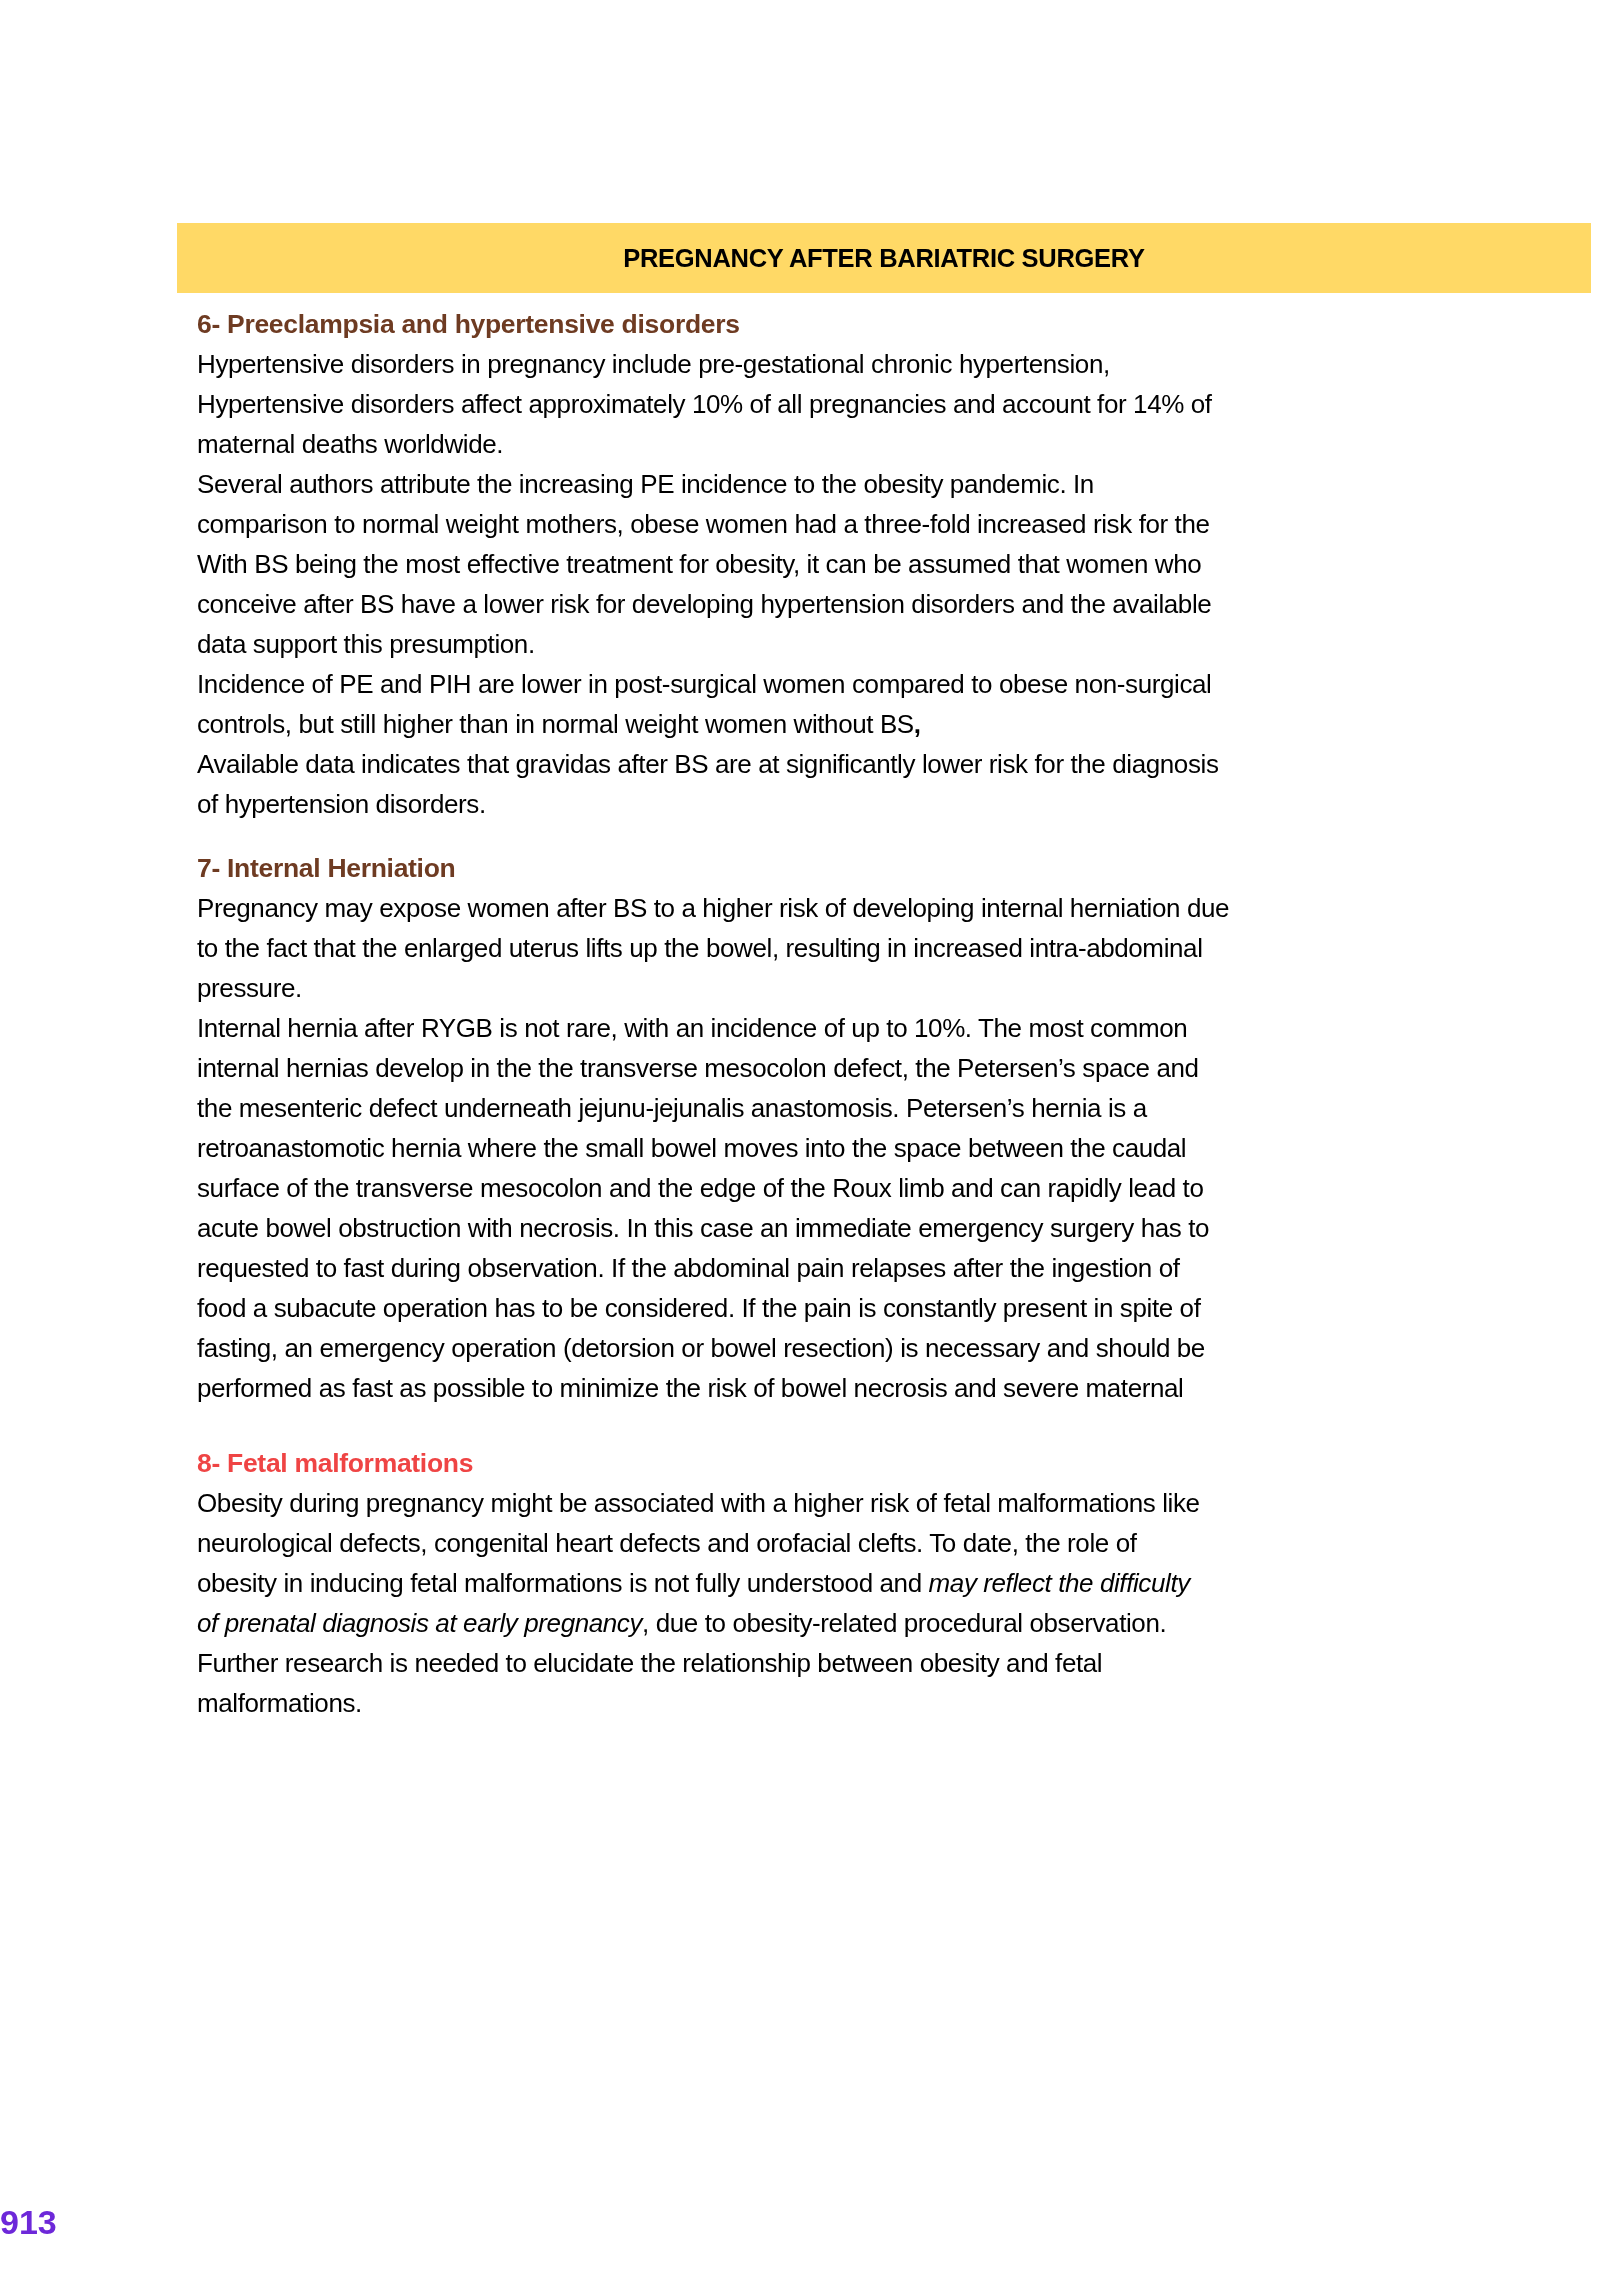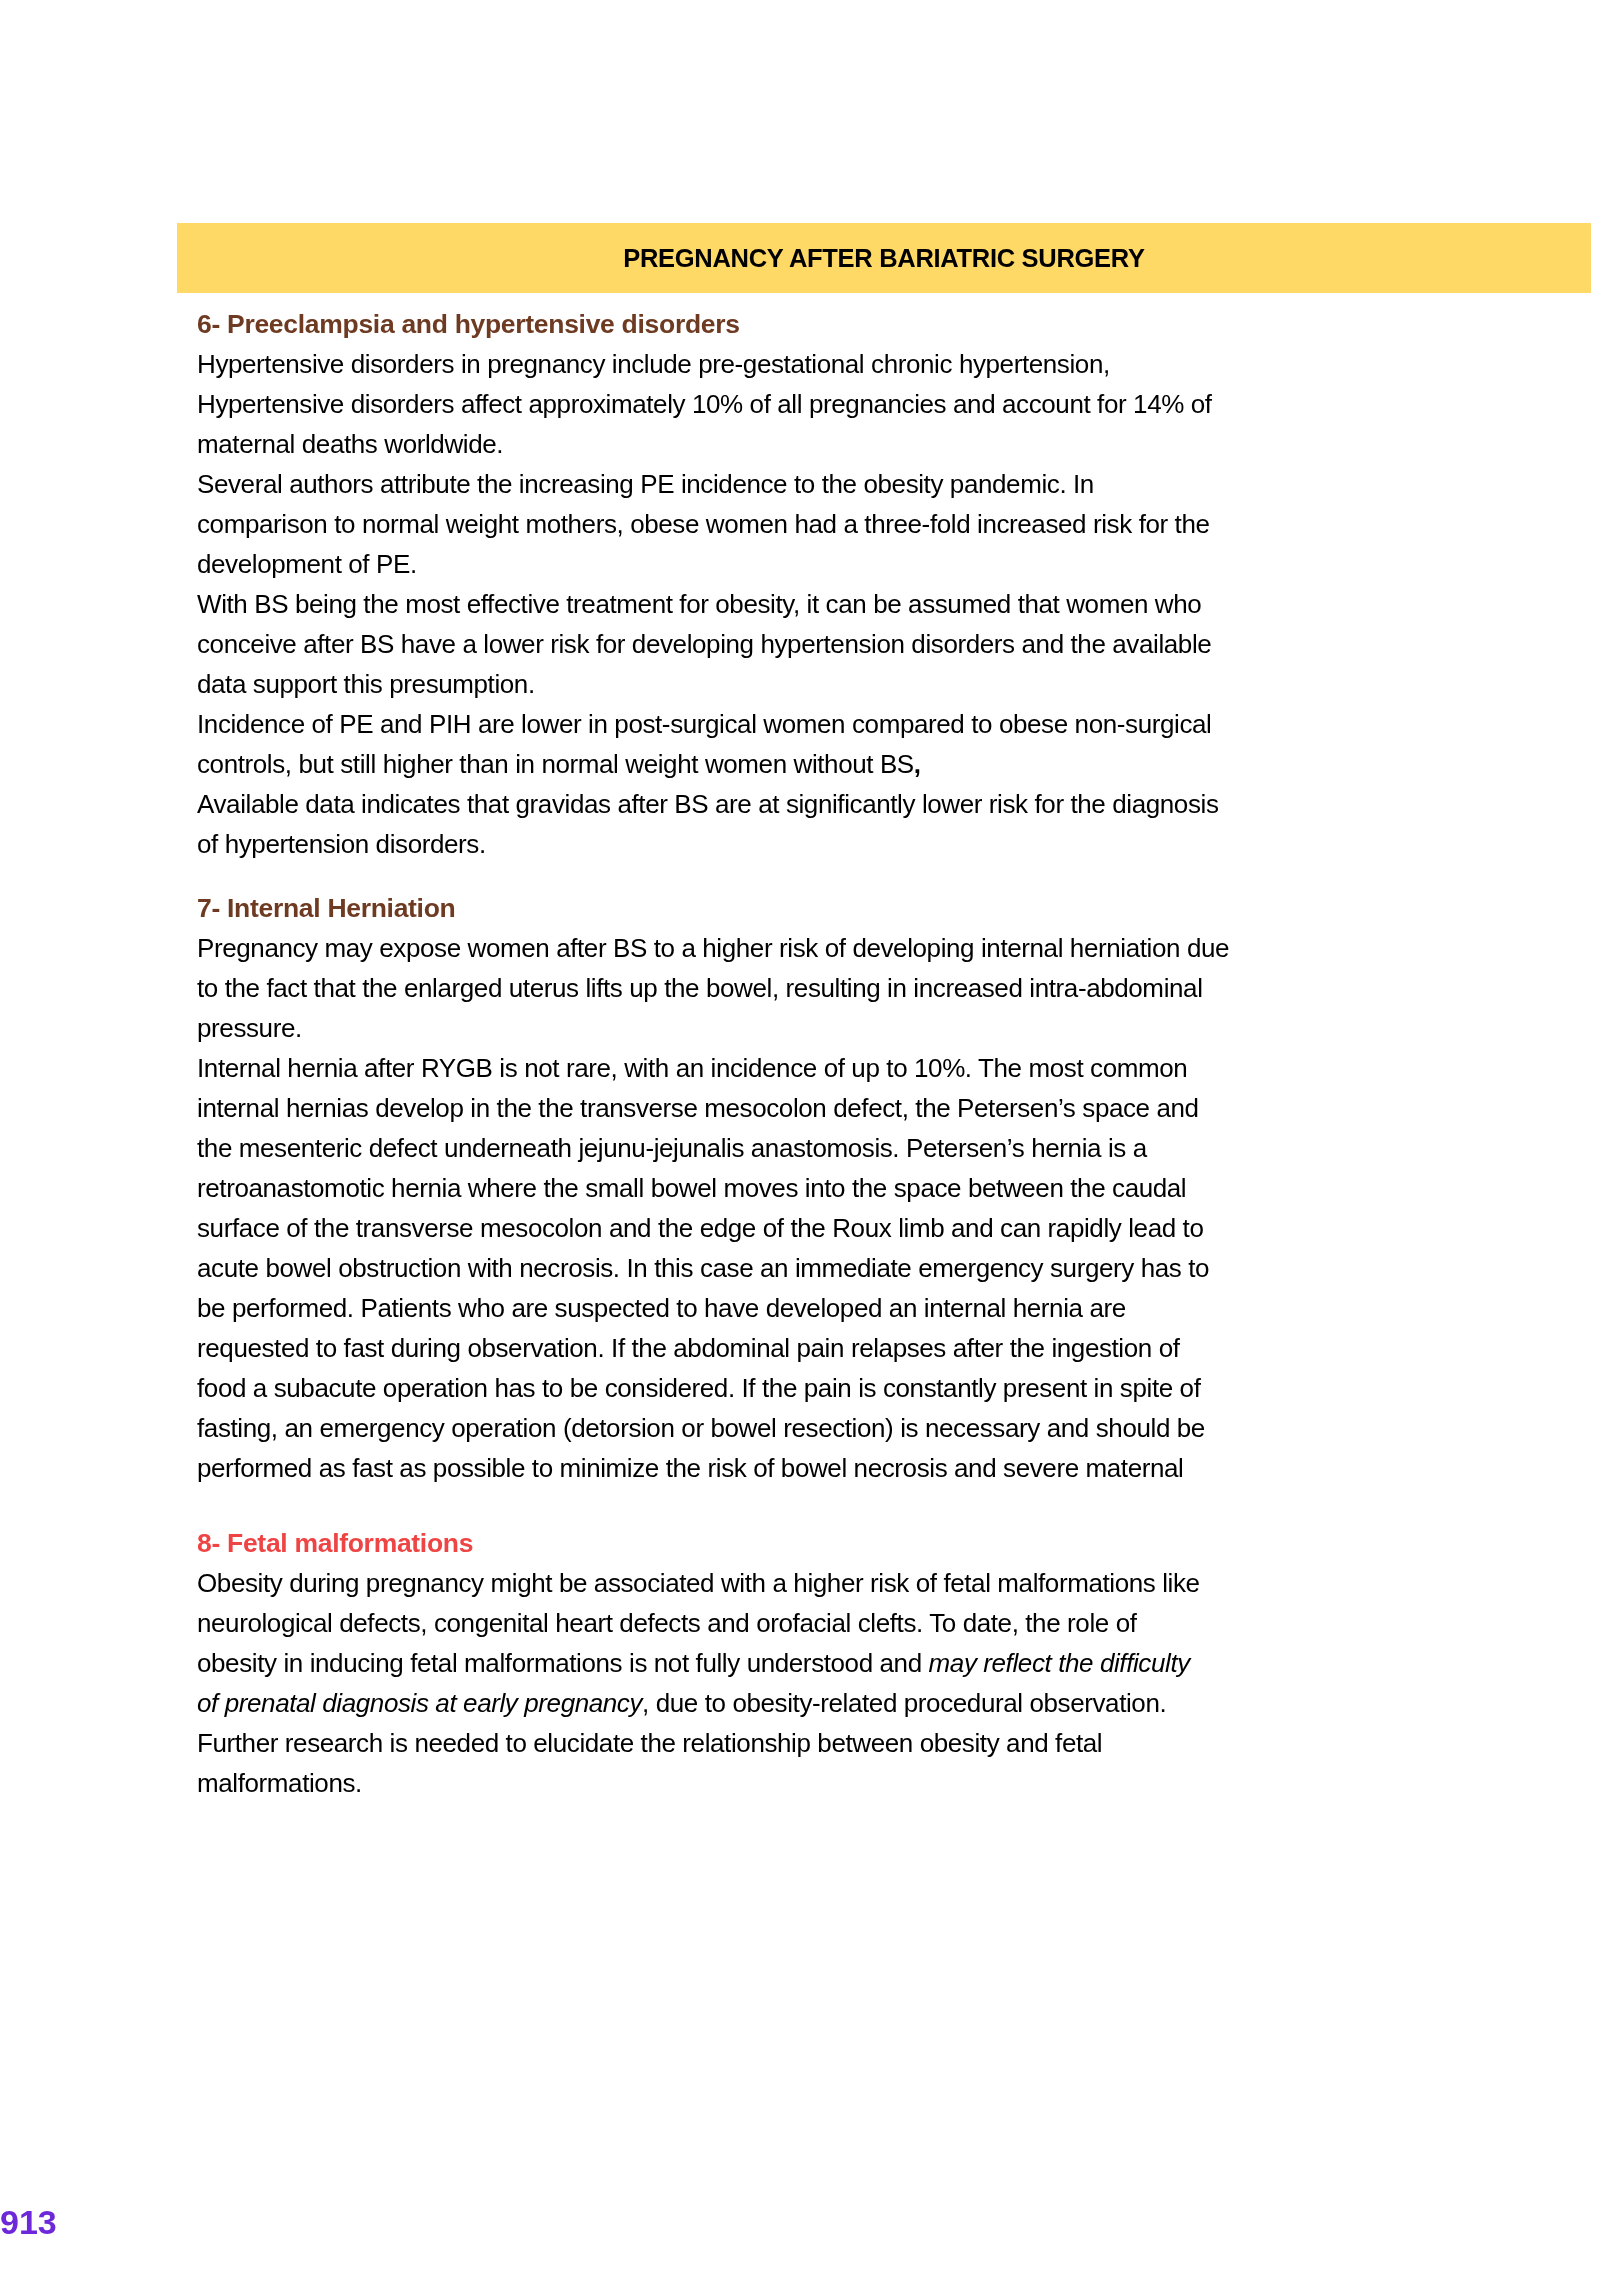--- a/index.html
+++ b/index.html
@@ -89,42 +89,40 @@
 
 <div class="content">
 
   <div class="section">
     <div class="heading" style="color: rgb(110, 59, 34);">6- Preeclampsia and hypertensive disorders</div>
     <div class="line">Hypertensive disorders in pregnancy include pre-gestational chronic hypertension,</div>
     <div class="line">Hypertensive disorders affect approximately 10% of all pregnancies and account for 14% of</div>
     <div class="line">maternal deaths worldwide.</div>
     <div class="line">Several authors attribute the increasing PE incidence to the obesity pandemic. In</div>
     <div class="line">comparison to normal weight mothers, obese women had a three-fold increased risk for the</div>
-    <div class="line">development of PE.</div>
     <div class="line">With BS being the most effective treatment for obesity, it can be assumed that women who</div>
     <div class="line">conceive after BS have a lower risk for developing hypertension disorders and the available</div>
     <div class="line">data support this presumption.</div>
     <div class="line">Incidence of PE and PIH are lower in post-surgical women compared to obese non-surgical</div>
     <div class="line"><span>controls, but still higher than in normal weight women without BS</span><span class="bd">,</span></div>
     <div class="line">Available data indicates that gravidas after BS are at significantly lower risk for the diagnosis</div>
     <div class="line">of hypertension disorders.</div>
   </div>
 
   <div class="section">
     <div class="heading" style="color: rgb(110, 59, 34); margin-top: 8px;">7- Internal Herniation</div>
     <div class="line">Pregnancy may expose women after BS to a higher risk of developing internal herniation due</div>
     <div class="line">to the fact that the enlarged uterus lifts up the bowel, resulting in increased intra-abdominal</div>
     <div class="line">pressure.</div>
     <div class="line">Internal hernia after RYGB is not rare, with an incidence of up to 10%. The most common</div>
     <div class="line">internal hernias develop in the the transverse mesocolon defect, the Petersen’s space and</div>
     <div class="line">the mesenteric defect underneath jejunu-jejunalis anastomosis. Petersen’s hernia is a</div>
     <div class="line">retroanastomotic hernia where the small bowel moves into the space between the caudal</div>
     <div class="line">surface of the transverse mesocolon and the edge of the Roux limb and can rapidly lead to</div>
     <div class="line">acute bowel obstruction with necrosis. In this case an immediate emergency surgery has to</div>
-    <div class="line">be performed. Patients who are suspected to have developed an internal hernia are</div>
     <div class="line">requested to fast during observation. If the abdominal pain relapses after the ingestion of</div>
     <div class="line">food a subacute operation has to be considered. If the pain is constantly present in spite of</div>
     <div class="line">fasting, an emergency operation (detorsion or bowel resection) is necessary and should be</div>
     <div class="line">performed as fast as possible to minimize the risk of bowel necrosis and severe maternal</div>
   </div>
 
   <div class="section">
     <div class="heading" style="color: #ef4444; margin-top: 35px;">8- Fetal malformations</div>
     <div class="line">Obesity during pregnancy might be associated with a higher risk of fetal malformations like</div>
     <div class="line">neurological defects, congenital heart defects and orofacial clefts. To date, the role of</div>

